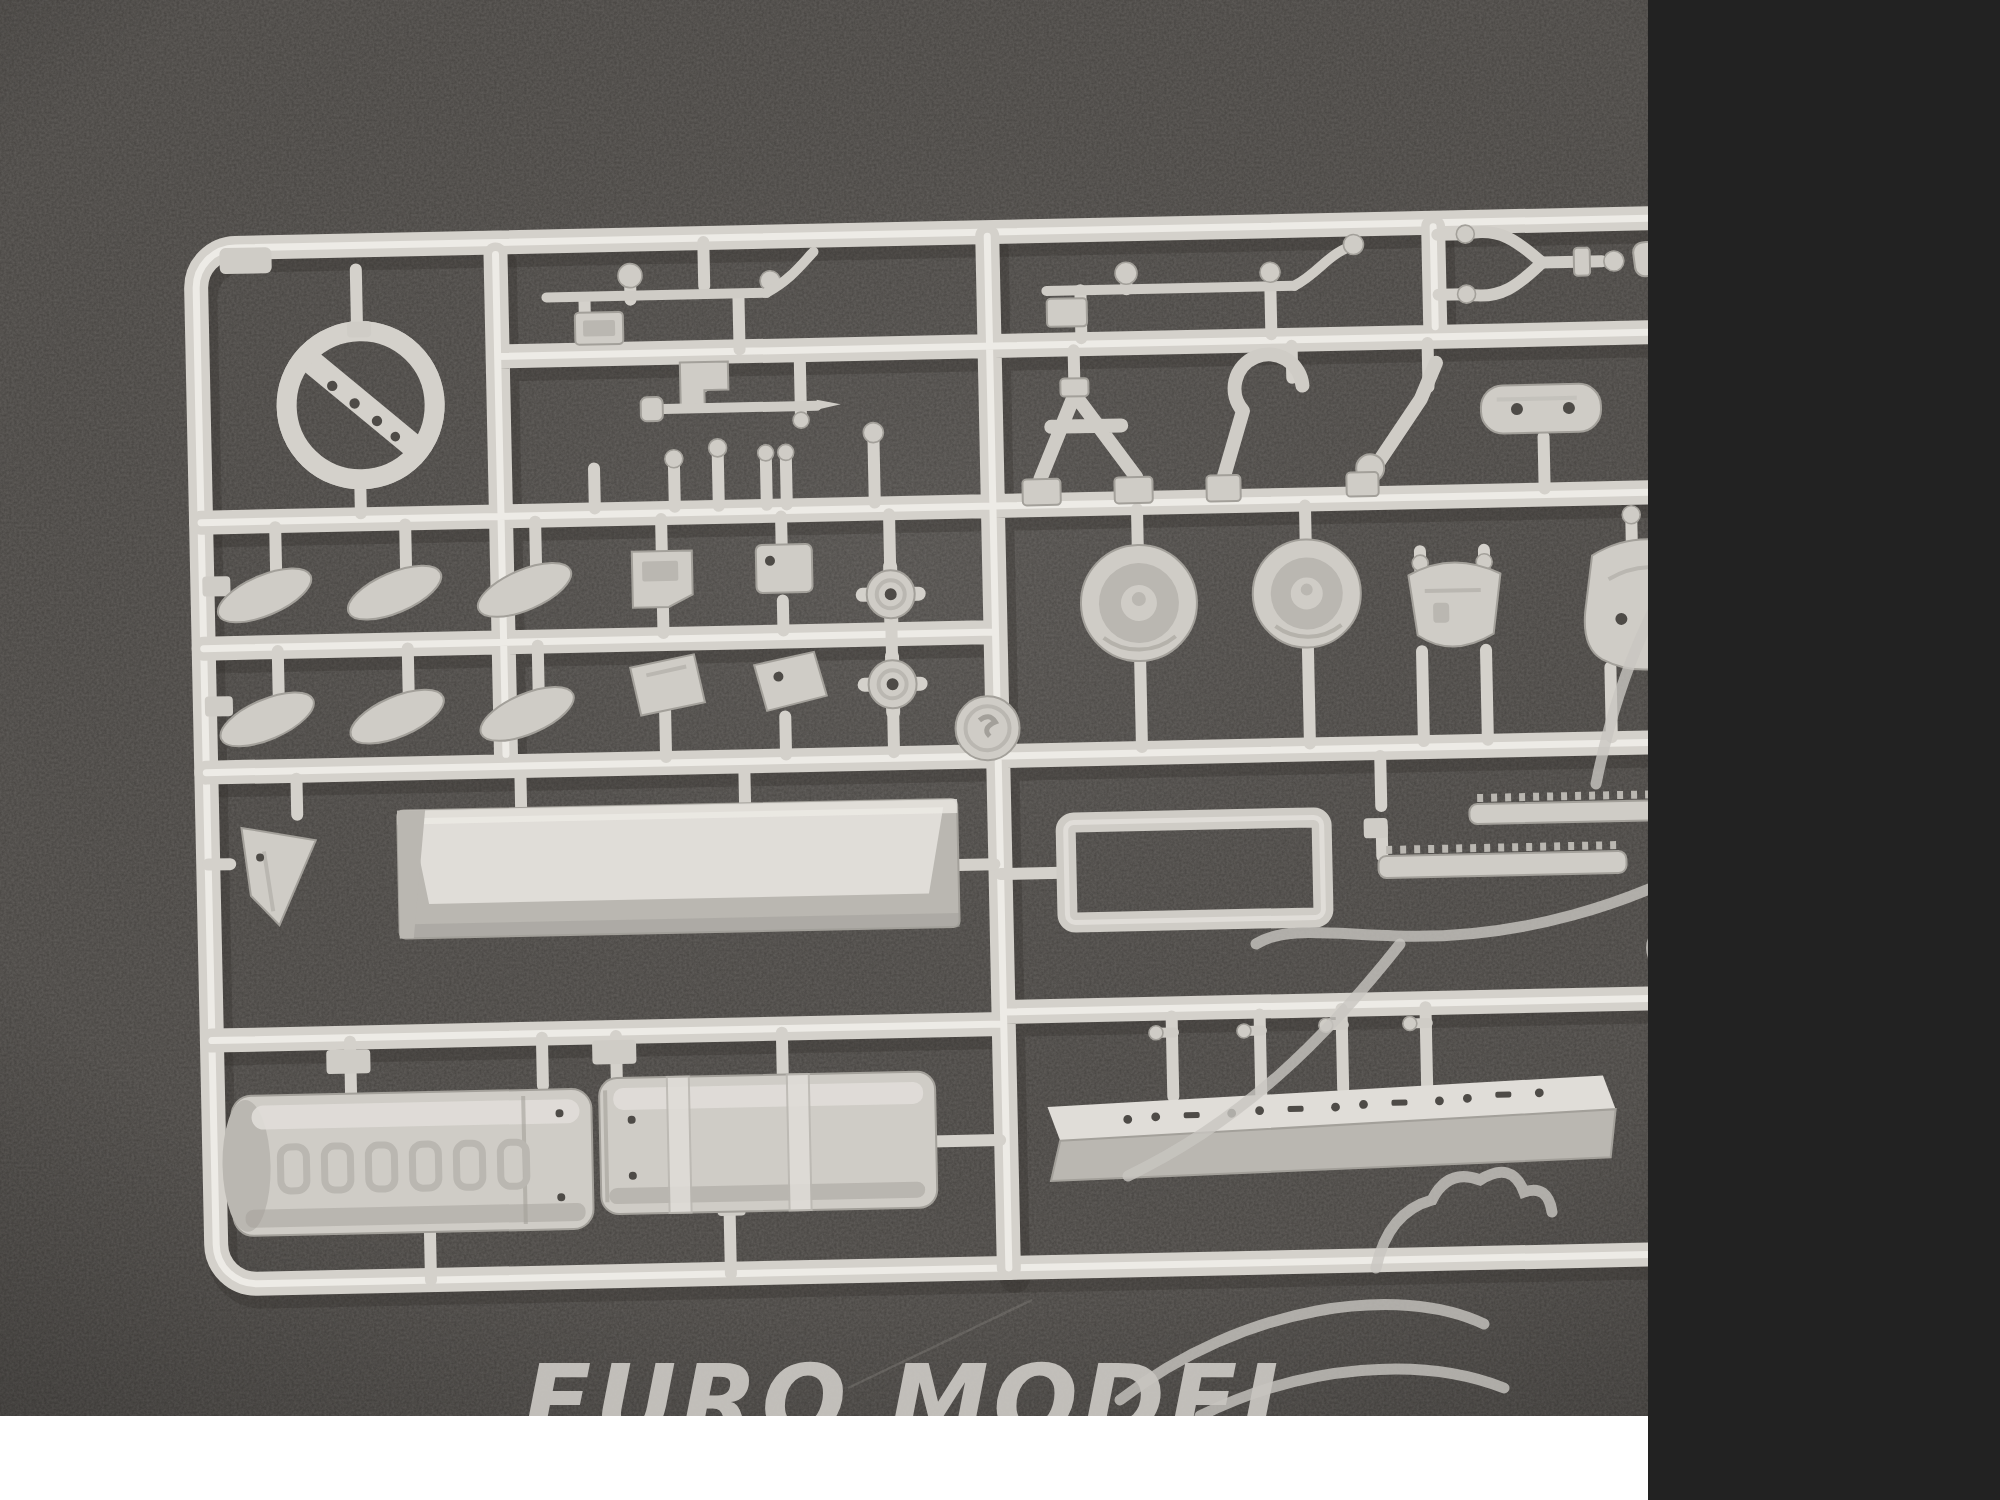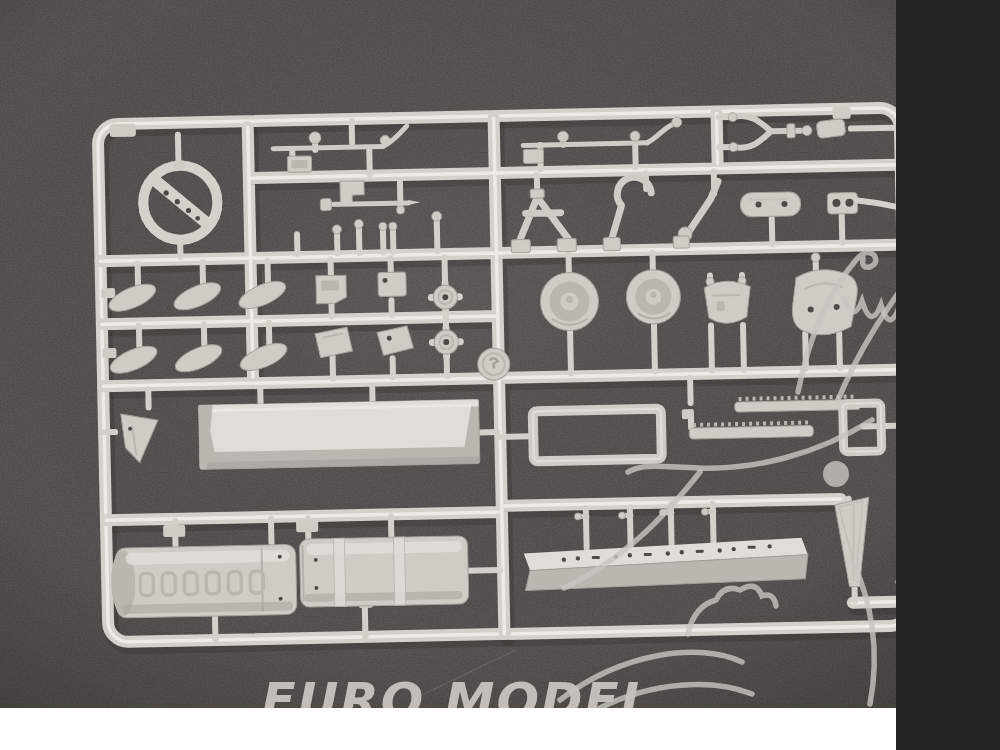--- a/index.html
+++ b/index.html
@@ -1,16 +1,16 @@
 <!DOCTYPE html>
 <html style="--background: #474441; --plastic: #d4d1cb; --plastic-highlight: #edebe6; --plastic-shadow: #a3a09a; --part-fill: #cfccc6; --part-light: #e0ddd8; --part-dark: #bab7b1; --hole: #4e4b47; --shadow: #2e2c29; --watermark: #c8c5c0; --bottom-strip: #ffffff;"><head>
 <meta charset="utf-8">
 <style>
   html,body{margin:0;padding:0;background:#222}
-  .stage{position:relative;width:896px;height:750px;overflow:hidden;background:var(--background,#474441)}
+  .stage{position:relative;width:824px;height:750px;overflow:hidden;background:var(--background,#474441)}
   svg{display:block}
   
   .bar{stroke:var(--plastic,#d4d1cb);stroke-width:12;fill:none;stroke-linecap:round;stroke-linejoin:round}
   .bar-hi{stroke:var(--plastic-highlight,#edebe6);stroke-width:3.5;fill:none;stroke-linecap:round;stroke-linejoin:round}
   .bar-sh{stroke:var(--shadow,#2e2c29);stroke-width:15;fill:none;stroke-linecap:round;opacity:.28}
   .stem{stroke:var(--plastic,#d4d1cb);stroke-width:6;fill:none;stroke-linecap:round}
   .stub{stroke:var(--plastic,#d4d1cb);stroke-width:7;fill:none;stroke-linecap:round}
   .rod{stroke:var(--part-fill,#cfccc6);stroke-width:5;fill:none;stroke-linecap:round}
   .tube{stroke:var(--part-fill,#cfccc6);stroke-width:6;fill:none;stroke-linecap:round}
   .limb{stroke:var(--part-fill,#cfccc6);stroke-width:7;fill:none;stroke-linecap:round;stroke-linejoin:round}

